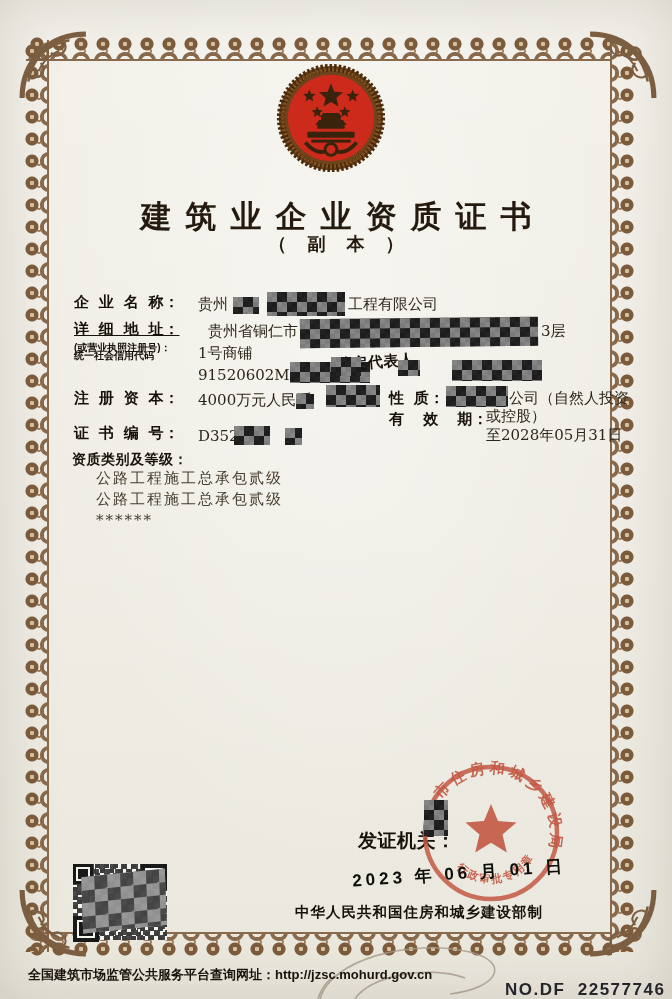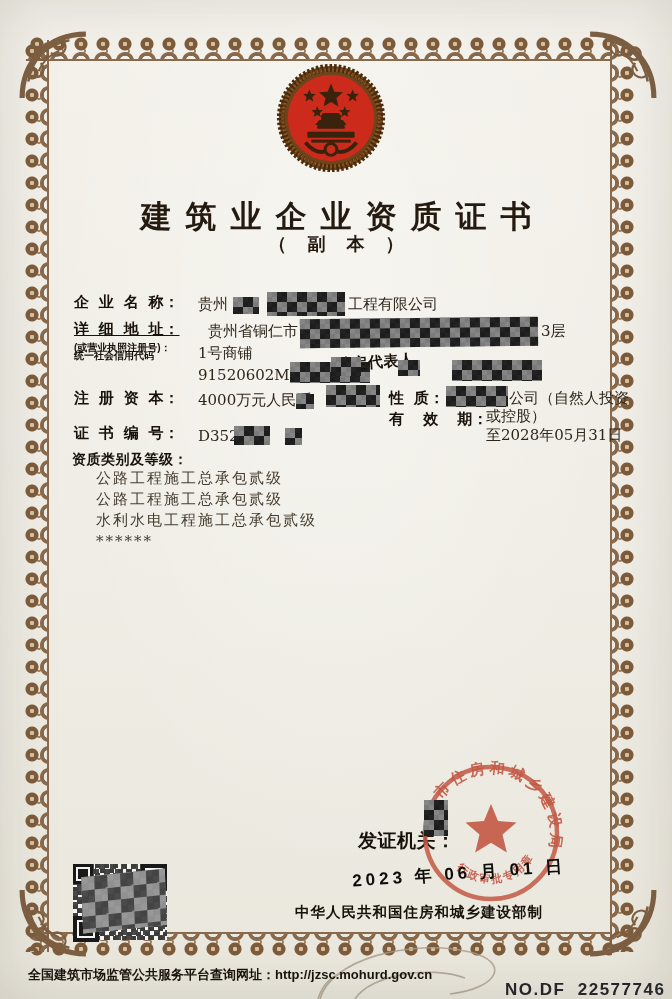--- a/index.html
+++ b/index.html
@@ -174,21 +174,20 @@
   <div class="abs mosaic" style="left:234px;top:426px;width:36px;height:19px;"></div>
   <div class="abs mosaic" style="left:285px;top:428px;width:17px;height:17px;"></div>
   <div class="abs label" style="left:389px;top:410px;">有    效    期：</div>
   <div class="abs value" style="left:486px;top:426px;">至2028年05月31日</div>
 
   <div class="abs label" style="left:72px;top:451px;font-size:14px;">资质类别及等级：</div>
 
   <div class="abs" style="left:96px;top:468px;">
     <div class="qual">公路工程施工总承包贰级</div>
     <div class="qual">公路工程施工总承包贰级</div>
-    <div class="qual">水利水电工程施工总承包贰级</div>
     <div class="qual">******</div>
   </div>
 
   <div class="abs label" style="left:358px;top:828px;font-size:19px;">发证机关：</div>
 
   <svg class="abs seal-wrap" viewBox="0 0 146 146">
     <defs>
       <path id="arcTop" d="M 14 84 A 60 60 0 1 1 132 84" fill="none"></path>
       <path id="arcBot" d="M 30 96 A 48 48 0 0 0 116 96" fill="none"></path>
     </defs>

